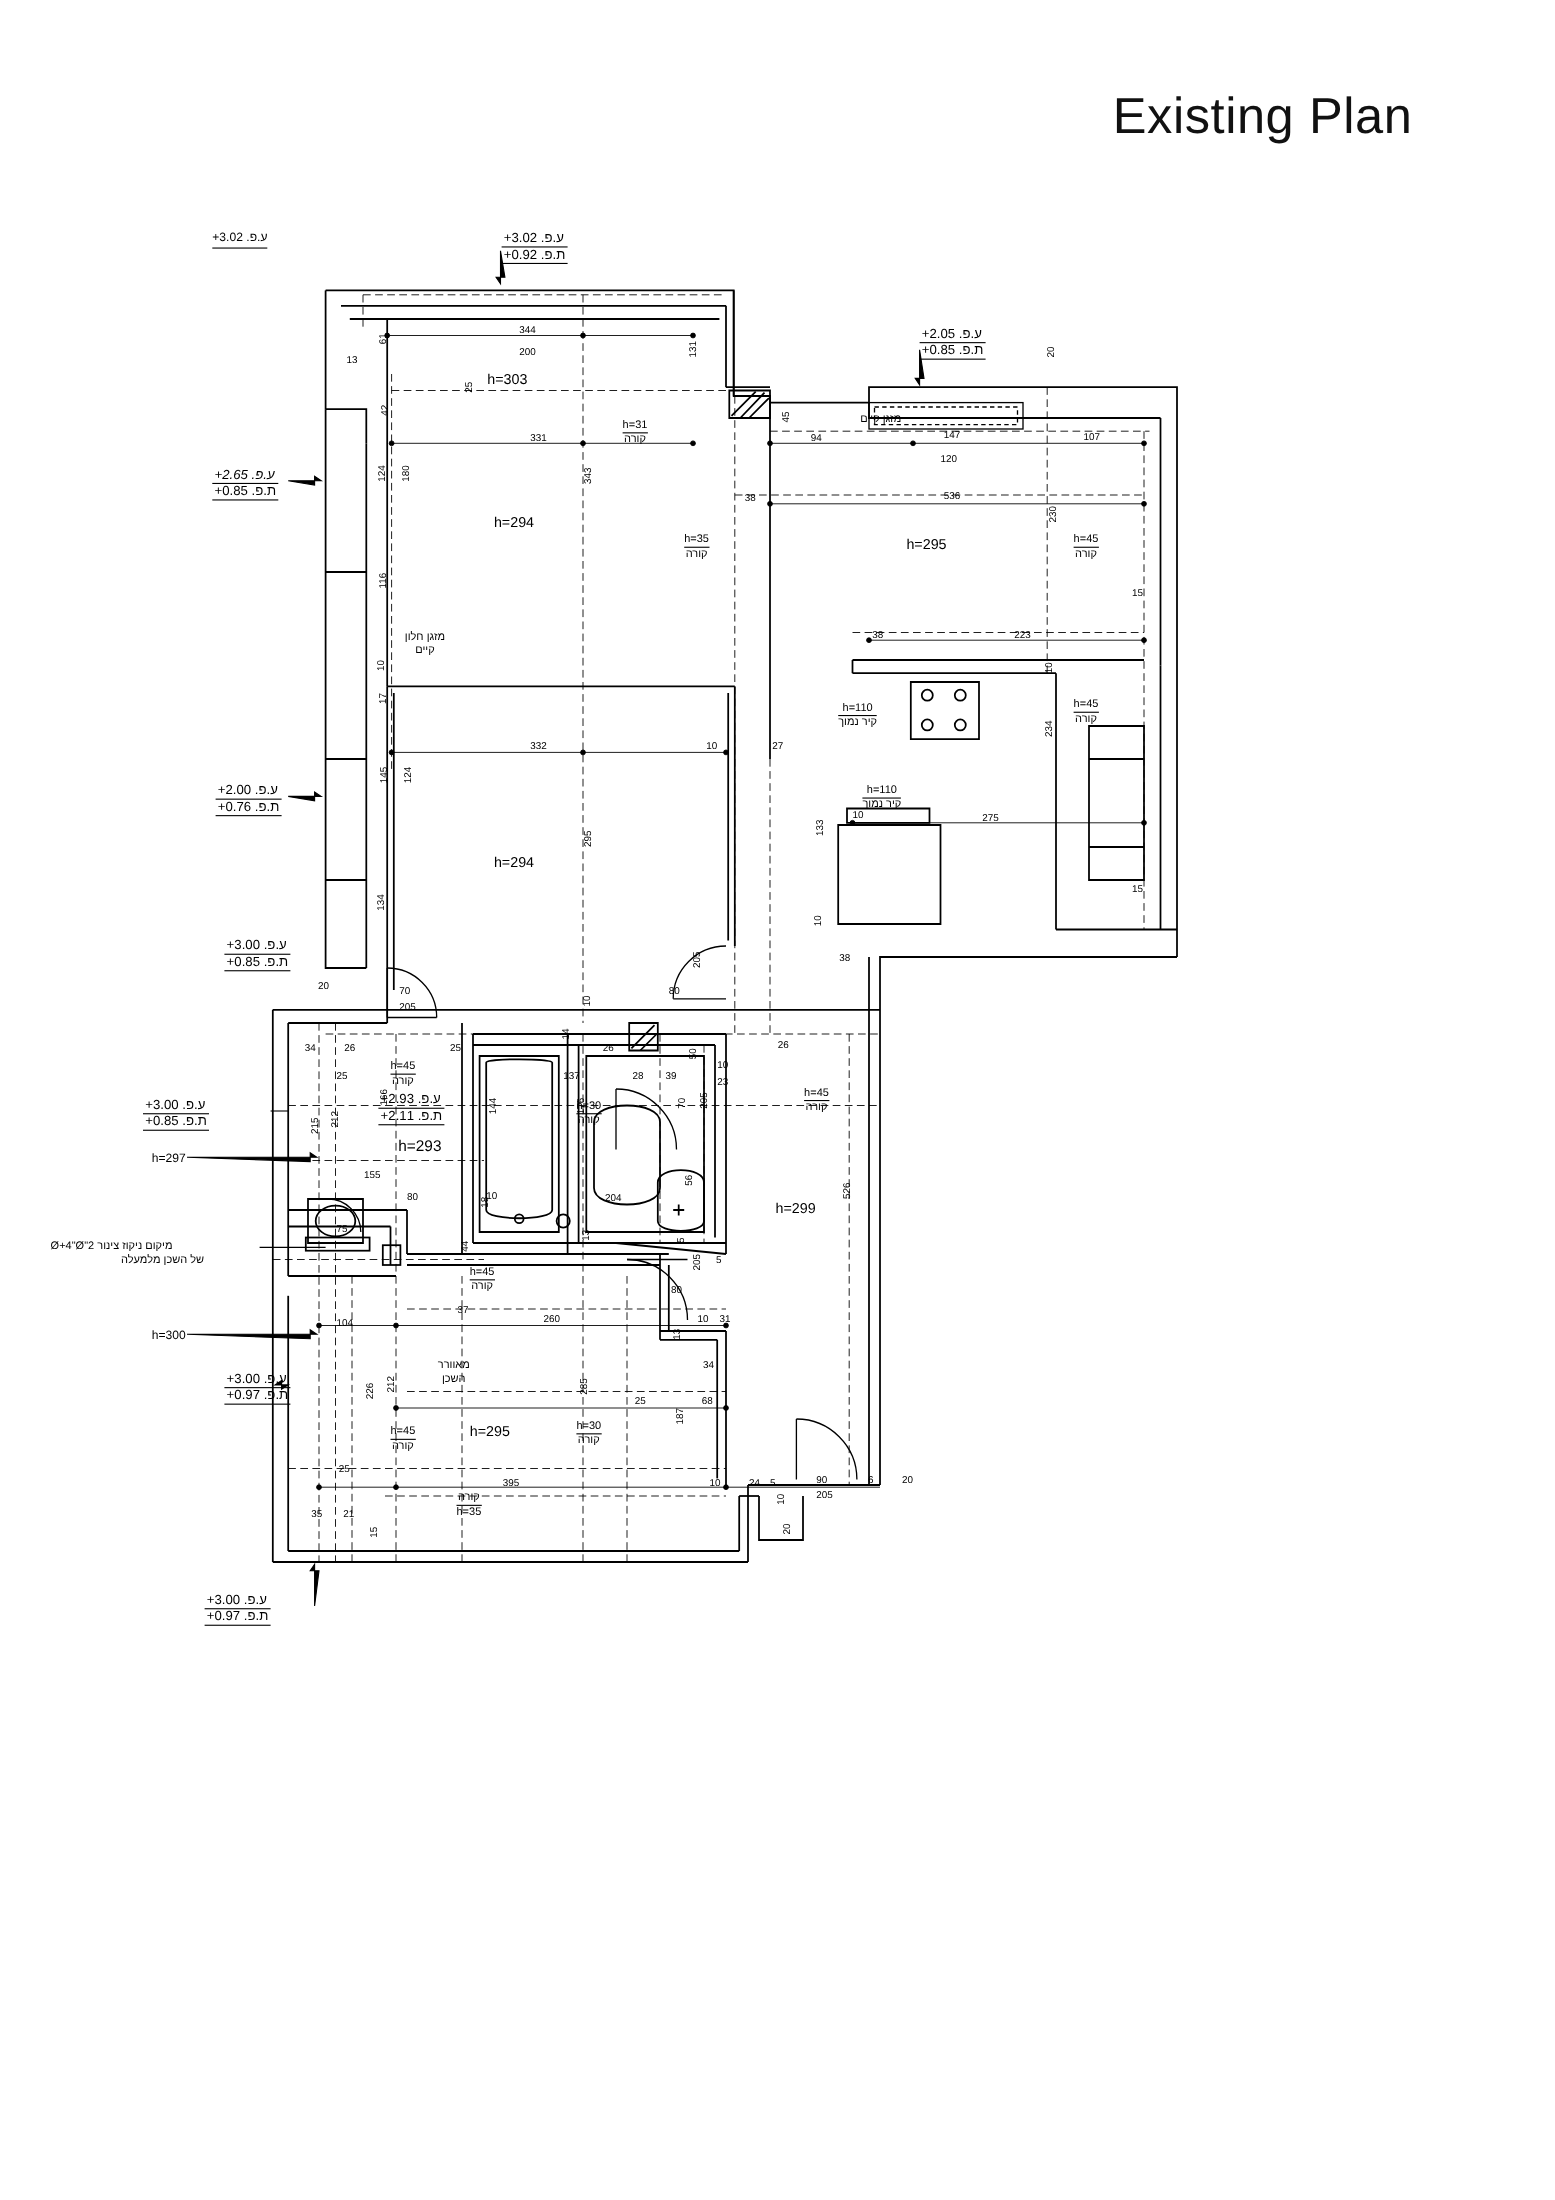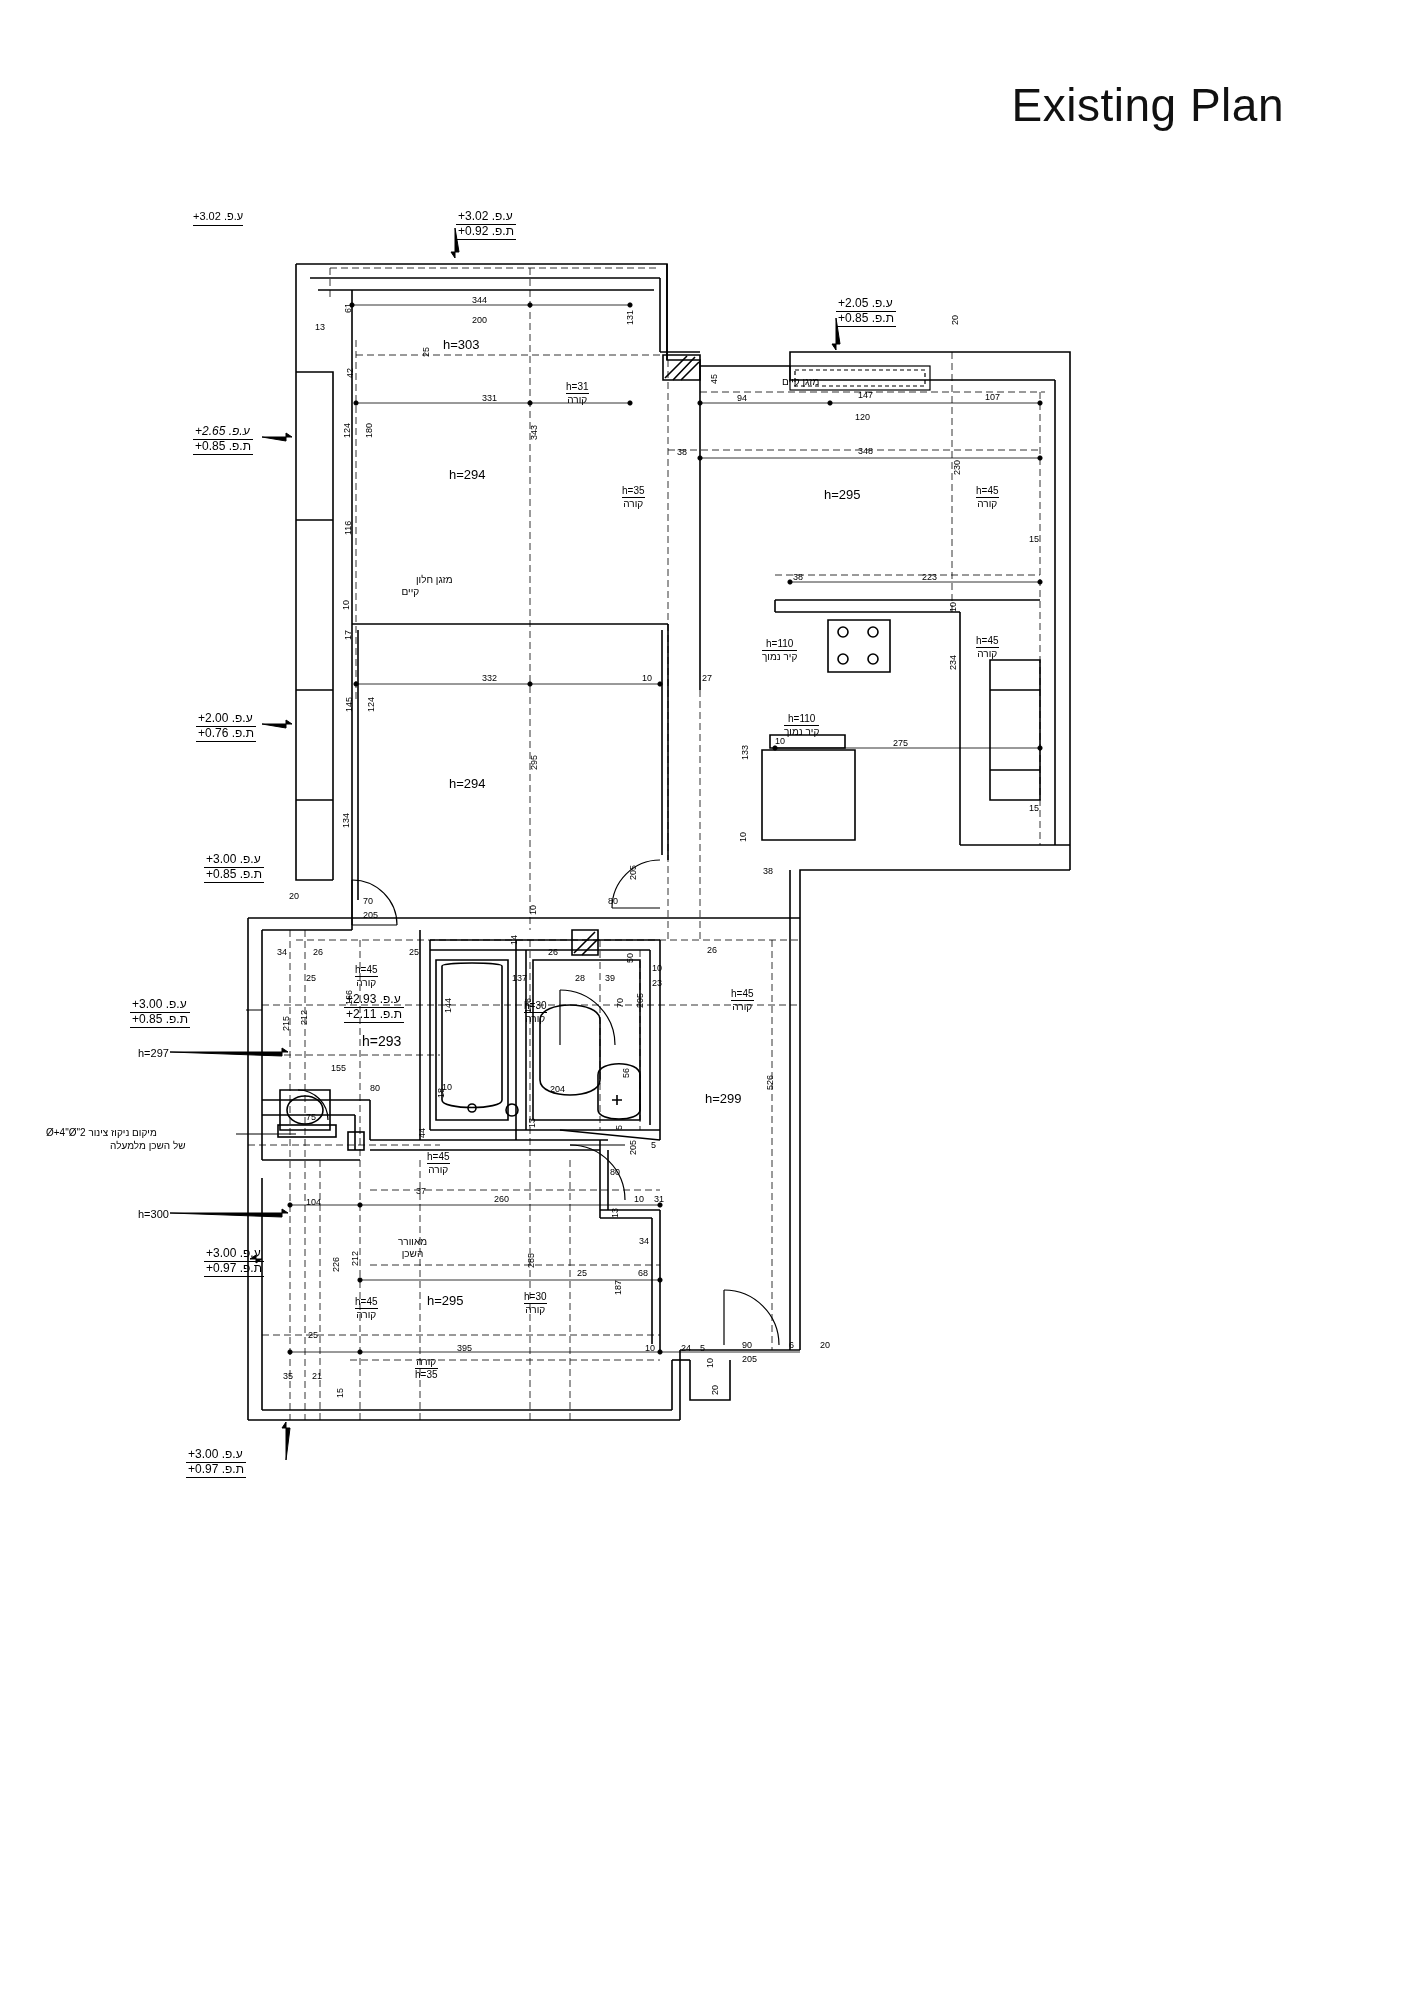--- a/index.html
+++ b/index.html
@@ -323,21 +323,21 @@
     <div class="lbl sm" style="left: 355px; top: 964px;"><span style="border-bottom:1px solid #000;display:block;text-align:center;">h=45</span><span style="display:block;text-align:center;">קורה</span></div>
     <div class="lbl sm" style="left: 524px; top: 1000px;"><span style="border-bottom:1px solid #000;display:block;text-align:center;">h=30</span><span style="display:block;text-align:center;">קורה</span></div>
     <div class="lbl sm" style="left: 731px; top: 988px;"><span style="border-bottom:1px solid #000;display:block;text-align:center;">h=45</span><span style="display:block;text-align:center;">קורה</span></div>
     <div class="lbl sm" style="left: 427px; top: 1151px;"><span style="border-bottom:1px solid #000;display:block;text-align:center;">h=45</span><span style="display:block;text-align:center;">קורה</span></div>
     <div class="lbl sm" style="left: 355px; top: 1296px;"><span style="border-bottom:1px solid #000;display:block;text-align:center;">h=45</span><span style="display:block;text-align:center;">קורה</span></div>
     <div class="lbl sm" style="left: 524px; top: 1291px;"><span style="border-bottom:1px solid #000;display:block;text-align:center;">h=30</span><span style="display:block;text-align:center;">קורה</span></div>
     <div class="lbl sm" style="left: 415px; top: 1356px;"><span style="border-bottom:1px solid #000;display:block;text-align:center;">קורה</span><span style="display:block;text-align:center;">h=35</span></div>
     <div class="lbl sm rtl" style="left: 762px; top: 638px;"><span style="border-bottom:1px solid #000;display:block;text-align:center;direction:ltr;">h=110</span><span style="display:block;text-align:center;">קיר נמוך</span></div>
     <div class="lbl sm rtl" style="left: 784px; top: 713px;"><span style="border-bottom:1px solid #000;display:block;text-align:center;direction:ltr;">h=110</span><span style="display:block;text-align:center;">קיר נמוך</span></div>
     <div class="lbl xs rtl" style="left: 782px; top: 376px; font-size: 10px;"><div style="text-align:center;">מזגן קיים</div></div>
-    <div class="lbl xs rtl" style="left: 368px; top: 574px; font-size: 10px;"><div style="text-align:right;margin-left:48px;">מזגן חלון</div><div style="text-align:center;">קיים</div></div>
+    <div class="lbl xs rtl" style="left: 368px; top: 574px; font-size: 10px;"><div style="text-align:right;">מזגן חלון</div><div style="text-align:center;">קיים</div></div>
     <div class="lbl xs rtl" style="left: 46px; top: 1127px; font-size: 10px;"><div style="text-align:center;">מיקום ניקוז צינור 2"Ø+4"Ø</div></div>
     <div class="lbl xs rtl" style="left: 110px; top: 1140px; font-size: 10px;"><div style="text-align:center;">של השכן מלמעלה</div></div>
     <div class="lbl xs rtl" style="left: 398px; top: 1236px; font-size: 10px;"><div style="text-align:center;">מאוורר</div><div style="text-align:center;">השכן</div></div>
     <div class="lbl xs" style="left: 472px; top: 295px;">344</div>
     <div class="lbl xs" style="left: 472px; top: 315px;">200</div>
     <div class="lbl xs" style="left: 315px; top: 322px;">13</div>
     <div class="lbl xs rot" style="left: 343px; top: 313px;">61</div>
     <div class="lbl xs rot" style="left: 625px; top: 325px;">131</div>
     <div class="lbl xs rot" style="left: 950px; top: 325px;">20</div>
     <div class="lbl xs rot" style="left: 421px; top: 357px;">25</div>
@@ -345,21 +345,21 @@
     <div class="lbl xs" style="left: 482px; top: 393px;">331</div>
     <div class="lbl xs rot" style="left: 709px; top: 384px;">45</div>
     <div class="lbl xs" style="left: 737px; top: 393px;">94</div>
     <div class="lbl xs" style="left: 858px; top: 390px;">147</div>
     <div class="lbl xs" style="left: 985px; top: 392px;">107</div>
     <div class="lbl xs" style="left: 855px; top: 412px;">120</div>
     <div class="lbl xs rot" style="left: 342px; top: 438px;">124</div>
     <div class="lbl xs rot" style="left: 364px; top: 438px;">180</div>
     <div class="lbl xs rot" style="left: 529px; top: 440px;">343</div>
     <div class="lbl xs" style="left: 677px; top: 447px;">38</div>
-    <div class="lbl xs" style="left: 858px; top: 446px;">348</div>
+    <div class="lbl xs" style="left: 858px; top: 446px;">536</div>
     <div class="lbl xs rot" style="left: 952px; top: 475px;">230</div>
     <div class="lbl xs" style="left: 1029px; top: 534px;">15</div>
     <div class="lbl xs rot" style="left: 343px; top: 535px;">116</div>
     <div class="lbl xs" style="left: 793px; top: 572px;">38</div>
     <div class="lbl xs" style="left: 922px; top: 572px;">223</div>
     <div class="lbl xs rot" style="left: 341px; top: 610px;">10</div>
     <div class="lbl xs rot" style="left: 343px; top: 640px;">17</div>
     <div class="lbl xs rot" style="left: 948px; top: 612px;">10</div>
     <div class="lbl xs" style="left: 482px; top: 673px;">332</div>
     <div class="lbl xs" style="left: 642px; top: 673px;">10</div>

